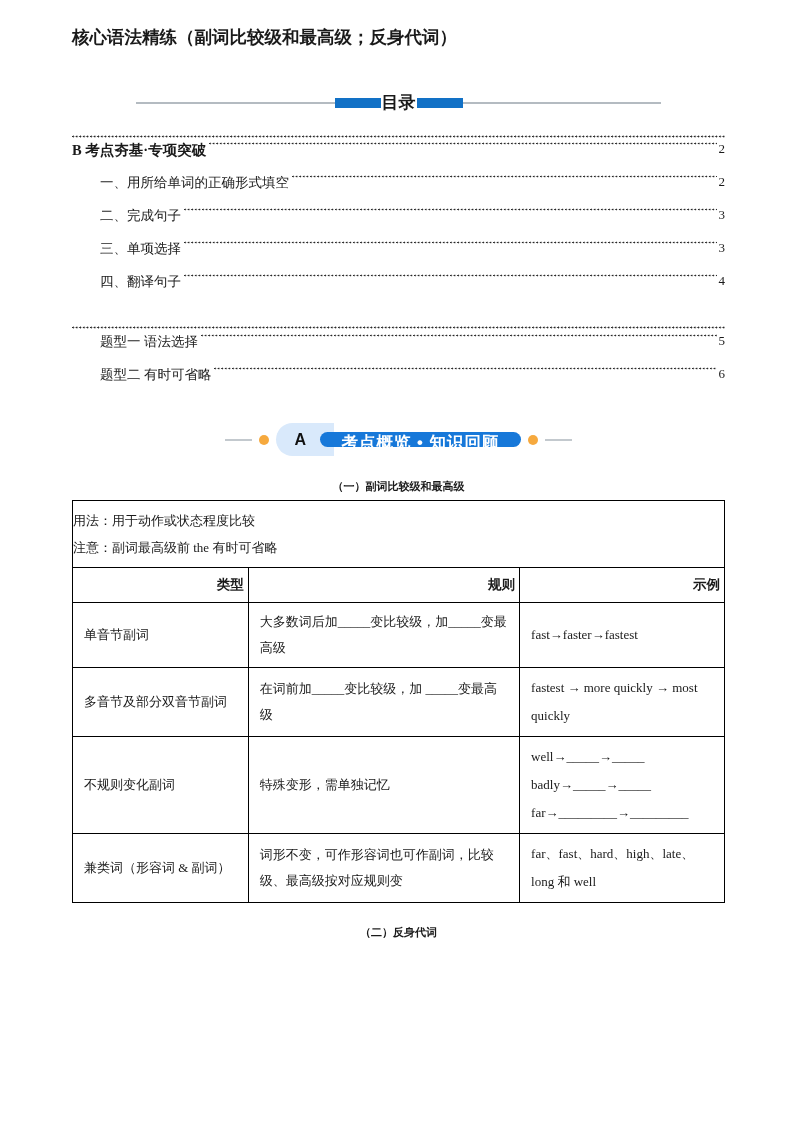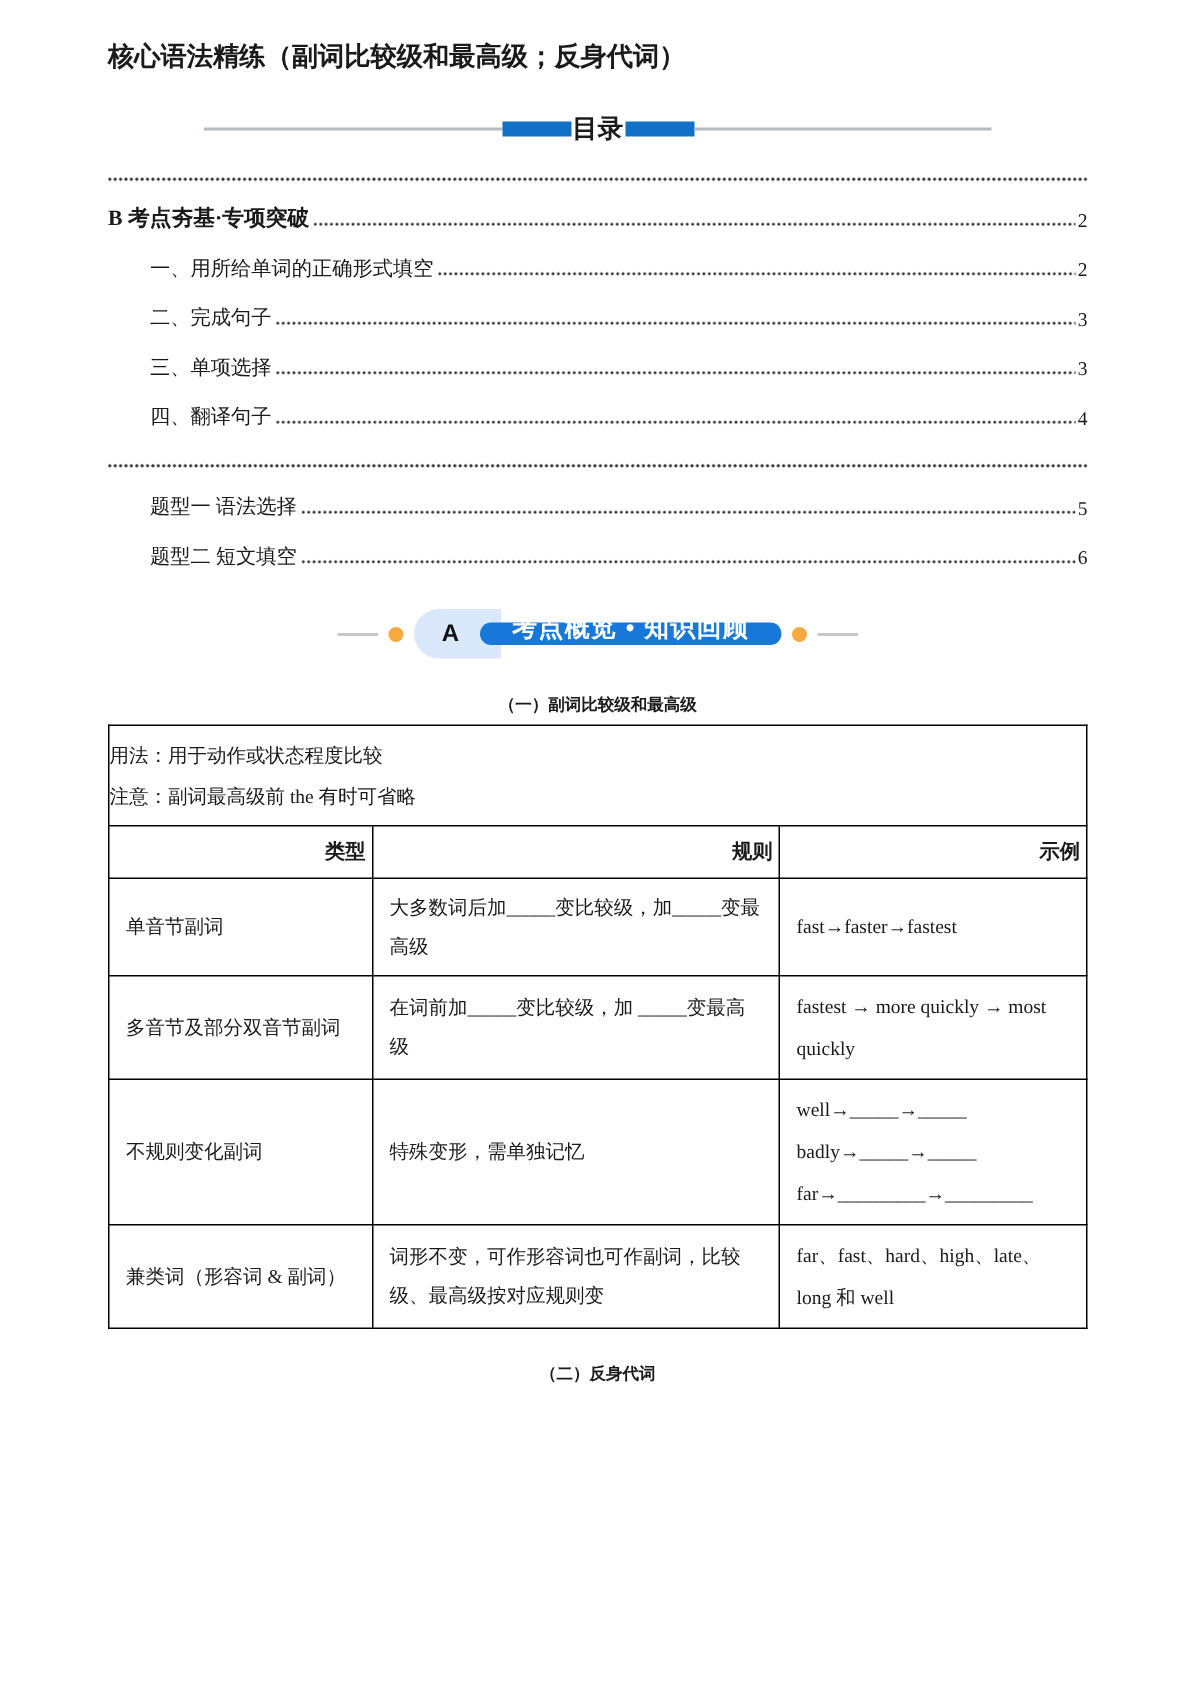--- a/index.html
+++ b/index.html
@@ -26,42 +26,42 @@
   }
   .doc-subtitle {
     margin-top: 25px;
     text-align: left;
     font-size: 17.5px; font-weight: bold;
     font-family: "Liberation Sans", "DejaVu Sans", sans-serif;
   }
 
   
   .toc-heading {
-    margin: 27px auto 0;
+    margin: 44px auto 0;
     width: 525px; height: 20px;
     display: flex; align-items: center;
   }
   .toc-heading .thin-line { flex: 1; height: 2px; background: #b4bbc1; }
   .toc-heading .bar { width: 46px; height: 10px; background: #1271c6; }
   .toc-heading .toc-title {
     font-size: 17px; font-weight: bold;
     font-family: "Liberation Sans", "DejaVu Sans", sans-serif;
     line-height: 18px; padding: 0 1px;
   }
 
   
   .toc { margin-top: 21px; }
   .dotted-sep {
     height: 5px; width: 100%;
     background-image: radial-gradient(circle at 1.2px 2.5px, #2a2a2a 0.85px, transparent 1.15px);
     background-size: 3.6px 5px; background-repeat: repeat-x;
   }
   .toc-row {
     height: 33px;
-    display: flex; align-items: flex-end;
+    display: flex; align-items: flex-start;
     font-size: 13.5px;
     text-decoration: none; color: #1a1a1a;
     padding-bottom: 2px;
   }
   .toc-row .label { white-space: nowrap; line-height: 18px; }
   .toc-row.lvl1 .label { font-weight: bold; font-size: 14.5px; }
   .toc-row.lvl2 { padding-left: 28px; }
   .leader {
     flex: 1; height: 5px;
     margin: 0 2px 3px 3px;
@@ -85,21 +85,21 @@
     border-radius: 17px 0 0 17px;
     display: flex; align-items: center;
     padding-left: 19px;
     font-family: "Liberation Sans", "DejaVu Sans", sans-serif;
     font-weight: bold; font-size: 16px; color: #111;
   }
   .badge-pill {
     height: 15px; margin-left: -14px;
     background: #1778d9;
     border-radius: 17px;
-    display: flex; align-items: flex-end;
+    display: flex; align-items: flex-start;
     padding: 0 22px;
     font-family: "Liberation Sans", "DejaVu Sans", sans-serif;
     font-weight: bold; font-size: 16.5px; color: #ffffff;
     letter-spacing: 1px;
   }
 
   
   .sec-heading {
     text-align: center;
     font-size: 11px; font-weight: bold;
@@ -177,21 +177,21 @@
     </div>
 
     <div class="dotted-sep sep2"></div>
 
     <div class="toc-row lvl2">
       <span class="label">题型一 语法选择</span>
       <span class="leader"></span>
       <span class="pagenum">5</span>
     </div>
     <div class="toc-row lvl2">
-      <span class="label">题型二 短文填空</span>
+      <span class="label">题型二 有时可省略</span>
       <span class="leader"></span>
       <span class="pagenum">6</span>
     </div>
   </div>
 
   <div class="badge-row">
     <span class="badge-line"></span>
     <span class="badge-dot"></span>
     <span class="badge-chip">
       <span>A</span>

